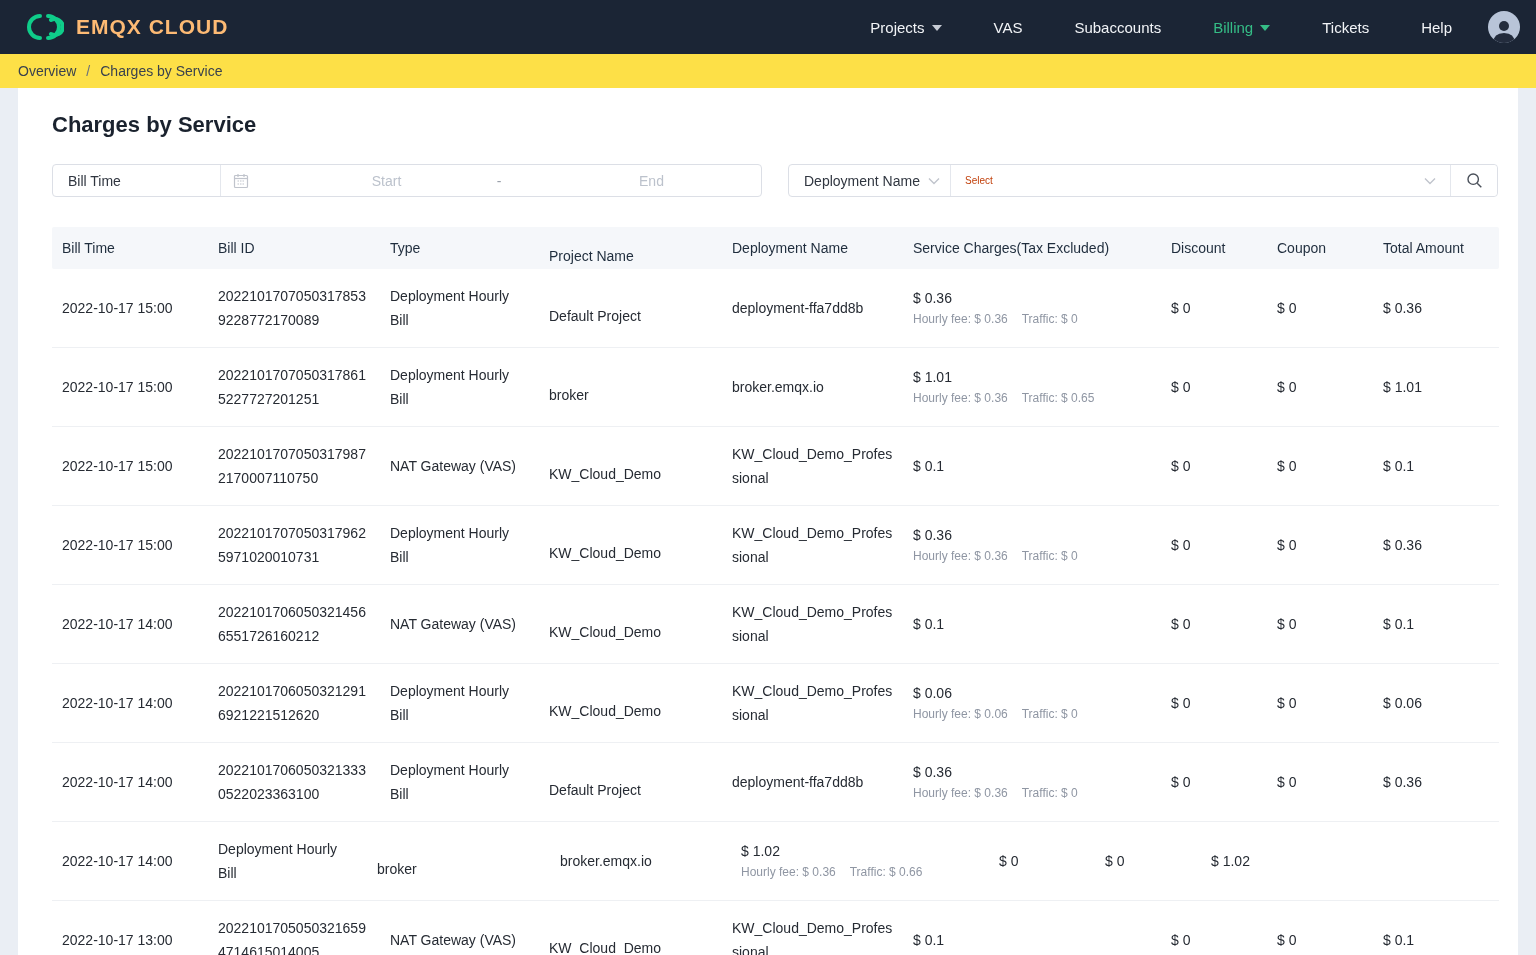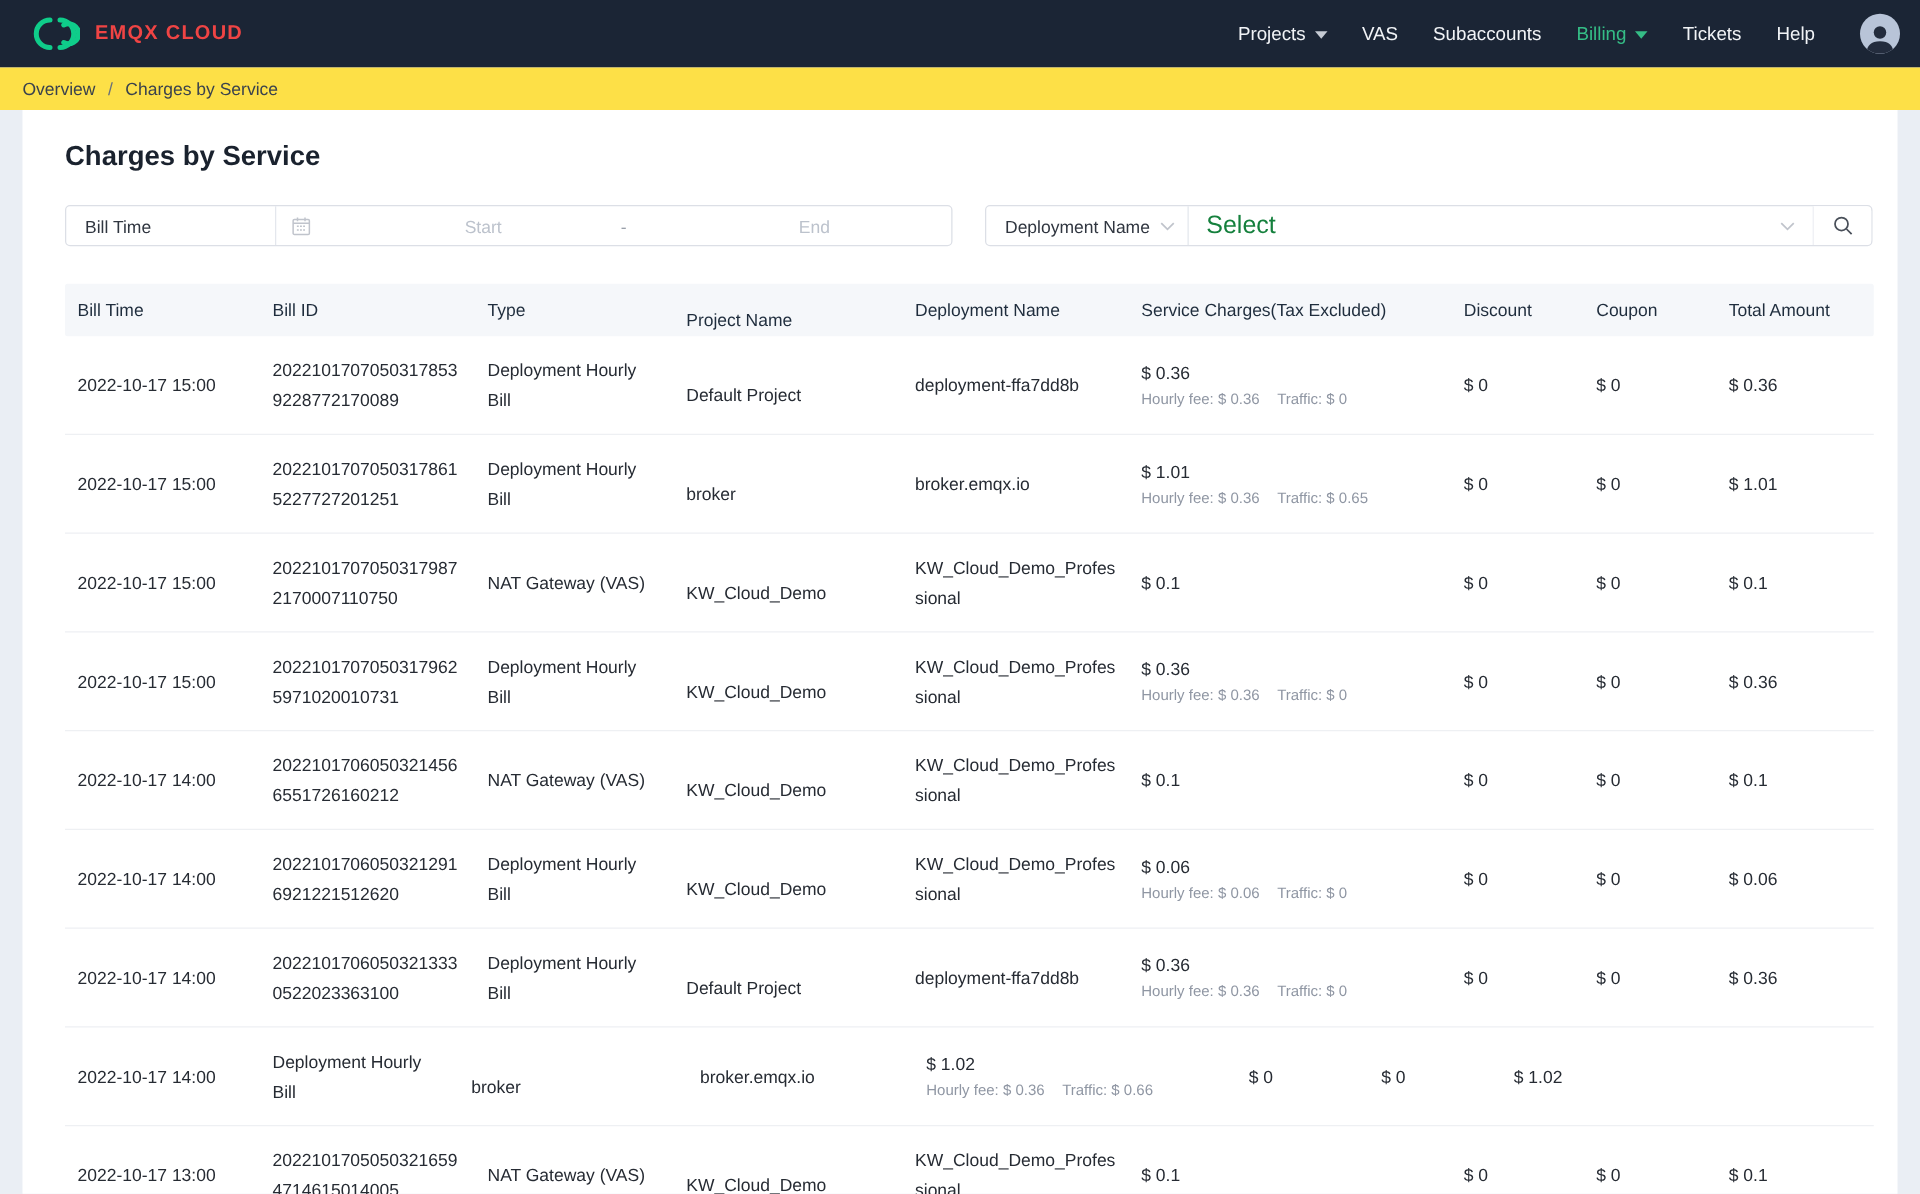--- a/index.html
+++ b/index.html
@@ -10,22 +10,22 @@
     color:#262b33;
   }
 
   
   .topbar {
     height:54px; background:#1b2535;
     display:flex; align-items:center;
     padding:0 16px 0 24px;
   }
   .brand { display:flex; align-items:center; gap:12px; }
-  .brand-text { color:#ef4444; font-size:16px; font-weight:700; letter-spacing:1px; }
-  .nav { margin-left:auto; display:flex; align-items:center; gap:28px; }
+  .brand-text { color:#fdba74; font-size:21px; font-weight:700; letter-spacing:1px; }
+  .nav { margin-left:auto; display:flex; align-items:center; gap:52px; }
   .nav-item {
     color:#f2f4f7; font-size:15px; cursor:pointer;
     display:flex; align-items:center; gap:7px; white-space:nowrap;
   }
   .nav-item.active { color:#35bd86; }
   .caret {
     width:0; height:0; border-left:5px solid transparent; border-right:5px solid transparent;
     border-top:6px solid #c6cbd4; margin-top:2px;
   }
   .nav-item.active .caret { border-top-color:#35bd86; }
@@ -67,21 +67,21 @@
   .search-group {
     margin-left:26px; width:710px; height:33px; border:1px solid #dcdfe6; border-radius:4px;
     display:flex; align-items:stretch; background:#fff;
   }
   .dep-select {
     width:162px; border-right:1px solid #e4e7ed; display:flex; align-items:center;
     justify-content:space-between; padding:0 10px 0 15px; font-size:14px; color:#303640; cursor:pointer;
   }
   .dep-input { flex:1; display:flex; align-items:center; justify-content:space-between;
     padding:0 14px; cursor:pointer; }
-  .dep-placeholder { font-size:20px; color:#15803d; }
+  .dep-placeholder { font-size:10px; color:#c2410c; }
   .search-btn {
     width:47px; border-left:1px solid #e4e7ed; display:flex; align-items:center;
     justify-content:center; cursor:pointer; background:#fff; border-radius:0 4px 4px 0;
   }
 
   
   .table { width:1447px; font-size:14px; }
   .thead {
     display:flex; background:#f5f7fa; height:42px; align-items:center;
     color:#1f2d3d; font-weight:500; border-radius:2px;

